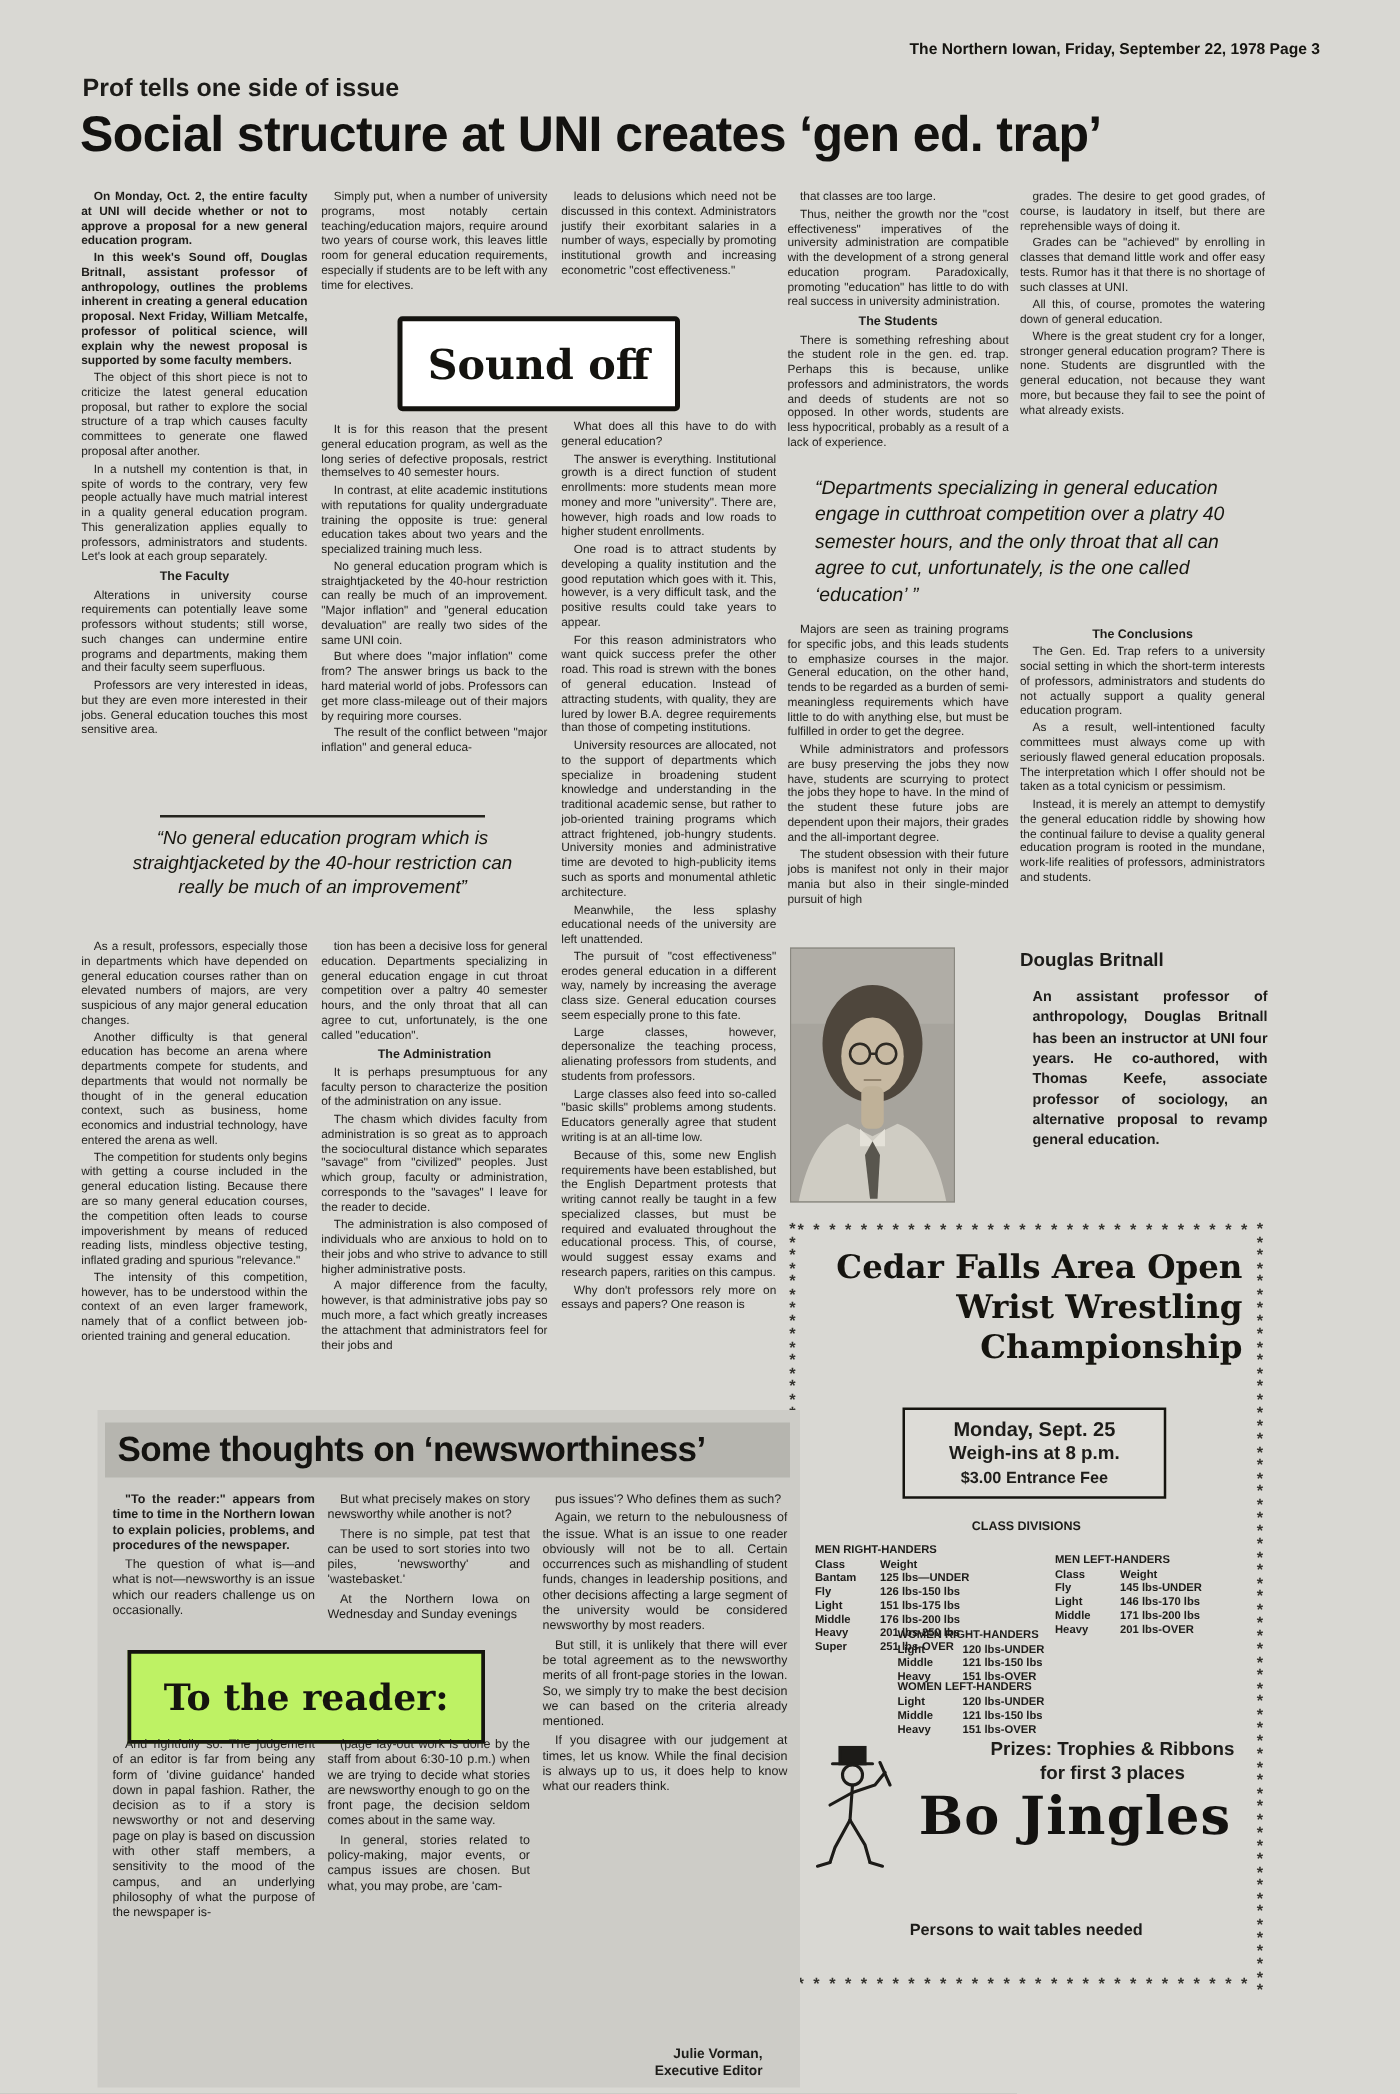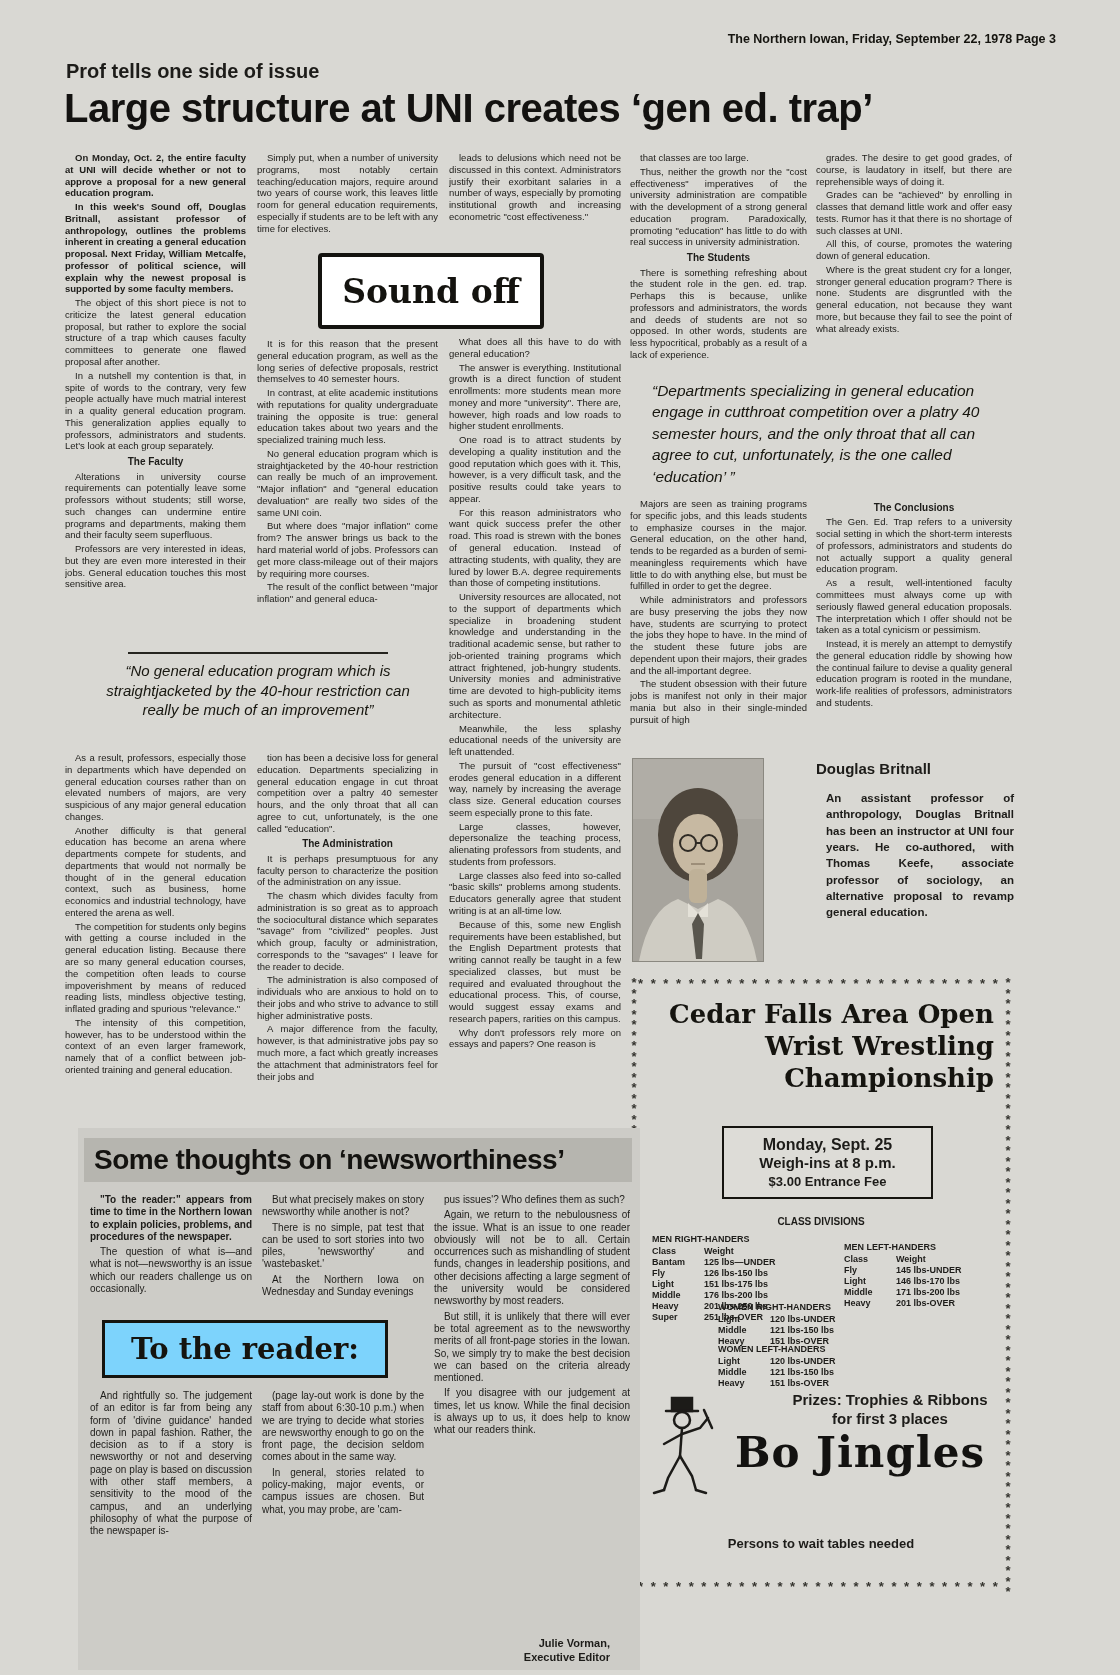--- a/index.html
+++ b/index.html
@@ -40,38 +40,38 @@
   .t-ml{left:216px;top:266px;width:156px}
   .t-wr{left:90px;top:326px;width:180px}
   .t-wl{left:90px;top:368px;width:180px}
   .prizes{position:absolute;left:150px;top:414px;width:224px;text-align:center;font-weight:bold;font-size:15px;line-height:19px}
   .mascot{position:absolute;left:18px;top:418px}
   .brand{position:absolute;left:90px;top:452px;width:284px;text-align:center;font-family:"DejaVu Serif",serif;font-weight:bold;font-size:42px;letter-spacing:1px;color:#131210}
   .ad-footer{position:absolute;left:30px;right:30px;top:560px;text-align:center;font-weight:bold;font-size:13px}
   
   .editorial{position:absolute;left:78px;top:1128px;width:562px;height:542px;background:#cdccc7}
   .ed-band{position:absolute;left:6px;top:10px;width:548px;height:44px;background:#b6b5af;display:flex;align-items:center;padding-left:10px;font-size:28px;font-weight:bold;letter-spacing:-0.5px;color:#141310}
-  .reader-box{position:absolute;left:24px;top:192px;width:286px;height:58px;border:3px solid #15140f;background:#7dd3fc;display:flex;align-items:center;justify-content:center;font-family:"DejaVu Serif",serif;font-weight:bold;font-size:29px;color:#15140f}
+  .reader-box{position:absolute;left:24px;top:192px;width:286px;height:75px;border:3px solid #15140f;background:#bef264;display:flex;align-items:center;justify-content:center;font-family:"DejaVu Serif",serif;font-weight:bold;font-size:29px;color:#15140f}
   .ed-col{position:absolute;overflow:hidden;font-size:10px;line-height:1.23;text-align:justify}
   .ed-col p{margin:0 0 3px;text-indent:10px}
   .edc1a{left:12px;top:66px;width:162px;height:122px}
   .edc2a{left:184px;top:66px;width:162px;height:122px}
   .edc1b{left:12px;top:262px;width:162px;height:274px}
   .edc2b{left:184px;top:262px;width:162px;height:274px}
   .edc3{left:356px;top:66px;width:196px;height:438px}
   .byline{position:absolute;left:356px;top:508px;width:196px;text-align:right;padding-right:20px;font-weight:bold;font-size:11px;line-height:14px}
 </style>
 </head>
 <body>
 
 <div class="page">
 
   <div class="masthead">The Northern Iowan, Friday, September 22, 1978 Page 3</div>
   <div class="kicker">Prof tells one side of issue</div>
-  <h1 class="headline">Large structure at UNI creates ‘gen ed. trap’</h1>
+  <h1 class="headline">Social structure at UNI creates ‘gen ed. trap’</h1>
 
   <div class="txt" style="left:65px;top:152px;width:181px;height:500px">
     <div class="lead-bold">
         <p>On Monday, Oct. 2, the entire faculty at UNI will decide whether or not to approve a proposal for a new general education program.</p>
         <p>In this week's Sound off, Douglas Britnall, assistant professor of anthropology, outlines the problems inherent in creating a general education proposal. Next Friday, William Metcalfe, professor of political science, will explain why the newest proposal is supported by some faculty members.</p>
       </div>
     <div>
         <p>The object of this short piece is not to criticize the latest general education proposal, but rather to explore the social structure of a trap which causes faculty committees to generate one flawed proposal after another.</p>
         <p>In a nutshell my contention is that, in spite of words to the contrary, very few people actually have much matrial interest in a quality general education program. This generalization applies equally to professors, administrators and students. Let's look at each group separately.</p>
       </div>

